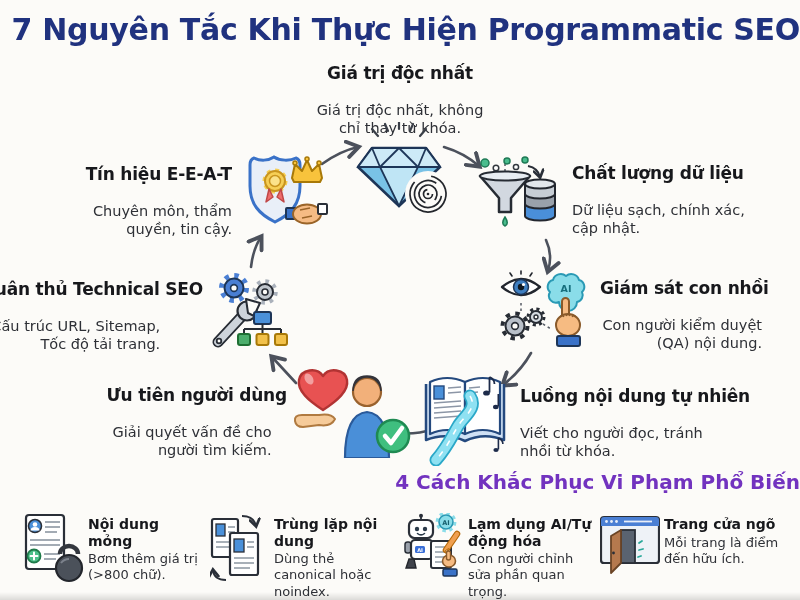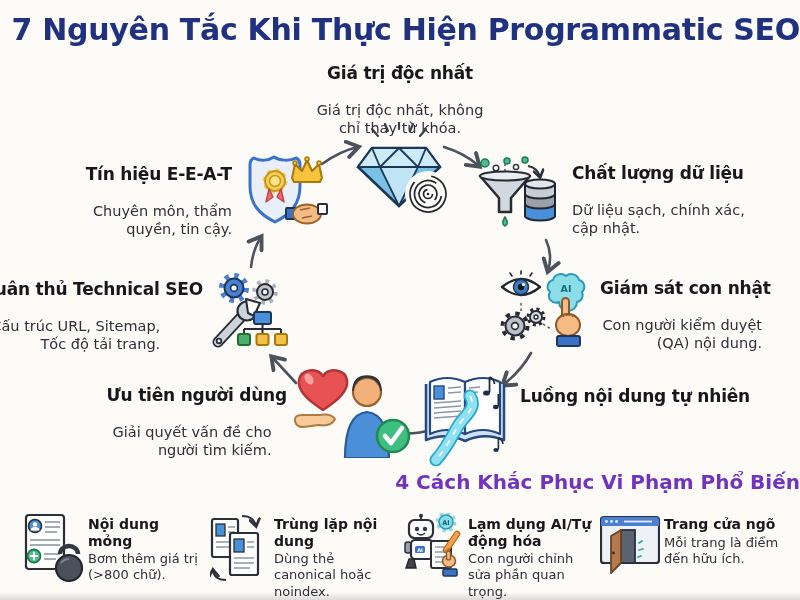--- a/index.html
+++ b/index.html
@@ -150,21 +150,21 @@
     <polygon points="2,20 52,20 33,42 33,56 21,56 21,42" fill="#d2d8e0" stroke="#262b33" stroke-width="2.5" stroke-linejoin="round"></polygon>
     <ellipse cx="27" cy="20" rx="25" ry="4.5" fill="#e8edf2" stroke="#262b33" stroke-width="2"></ellipse>
     <path d="M27,61 C30,65.5 30,68.5 27,70 C24,68.5 24,65.5 27,61 Z" fill="#49bd8d" stroke="#1f7a56" stroke-width="1.5"></path>
     <path d="M47,48 v12 a15,4.5 0 0 0 30,0 v-12" fill="#4a8fd9" stroke="#22262e" stroke-width="2"></path>
     <path d="M47,38 v10 a15,4.5 0 0 0 30,0 v-10" fill="#99a1ab" stroke="#22262e" stroke-width="2"></path>
     <path d="M47,28 v10 a15,4.5 0 0 0 30,0 v-10" fill="#c6cdd5" stroke="#22262e" stroke-width="2"></path>
     <ellipse cx="62" cy="28" rx="15" ry="4.5" fill="#e2e7ec" stroke="#22262e" stroke-width="2"></ellipse>
   </svg>
 
   <div class="pr pr-watch">
-    <div class="t">Giám sát con nhật</div>
+    <div class="t">Giám sát con nhồi</div>
     <div class="d">Con người kiểm duyệt (QA) nội dung.</div>
   </div>
 
   <svg class="icon-abs" style="left:500px;top:270px" width="88" height="78" viewBox="0 0 88 78">
     <g stroke="#22262e" stroke-width="1.6" stroke-linecap="round">
       <line x1="12" y1="6" x2="10" y2="3"></line>
         <line x1="21" y1="4" x2="21" y2="1"></line>
         <line x1="30" y1="6" x2="32" y2="3"></line>
     </g>
     <path d="M2,17 Q21,1 40,17 Q21,33 2,17 Z" fill="#fff" stroke="#22262e" stroke-width="2.3" stroke-linejoin="round"></path>
@@ -228,20 +228,21 @@
     <path d="M2,55 Q1,49 9,49 L26,49 Q38,47 42,53 Q38,61 26,59 L10,61 Q3,61 2,55 Z" fill="#f6cb9a" stroke="#b07a40" stroke-width="2" stroke-linejoin="round"></path>
     <circle cx="74" cy="26" r="14" fill="#f2b07a" stroke="#99622e" stroke-width="2.2"></circle>
     <path d="M60,25 a14,14 0 0 1 28,0 q0,-15 -14,-15 q-14,0 -14,15 Z" fill="#4b4b52" stroke="#33333a" stroke-width="1.5"></path>
     <path d="M52,92 Q52,48 74,46 Q96,48 96,92 Z" fill="#4a8fd8" stroke="#2a5a9a" stroke-width="2.2"></path>
     <circle cx="100" cy="70" r="16" fill="#3fbf7f" stroke="#1f8a52" stroke-width="2.5"></circle>
     <path d="M92,70 L98,77 L109,62" fill="none" stroke="#fff" stroke-width="4.5" stroke-linecap="round" stroke-linejoin="round"></path>
   </svg>
 
   <div class="pr pr-flow">
     <div class="t">Luồng nội dung tự nhiên</div>
+    <div class="d">Viết cho người đọc, tránh nhồi từ khóa.</div>
   </div>
 
   <svg class="icon-abs" style="left:422px;top:370px" width="88" height="96" viewBox="0 0 88 96">
     <path d="M4,14 V70 Q24,62 43,71 Q62,62 82,70 V14" fill="#cfe0f4" stroke="#24497e" stroke-width="2.5" stroke-linejoin="round"></path>
     <path d="M8,12 Q25,4 43,12 L43,64 Q25,56 8,64 Z" fill="#ffffff" stroke="#24497e" stroke-width="2.2" stroke-linejoin="round"></path>
     <path d="M43,12 Q61,4 78,12 L78,64 Q61,56 43,64 Z" fill="#ffffff" stroke="#24497e" stroke-width="2.2" stroke-linejoin="round"></path>
     <rect x="12" y="16" width="10" height="13" fill="#4a90d9" stroke="#24497e" stroke-width="1.4"></rect>
     <g stroke="#8c96a6" stroke-width="1.7">
       <line x1="26" y1="18" x2="39" y2="17"></line>
         <line x1="26" y1="23" x2="39" y2="22"></line>

